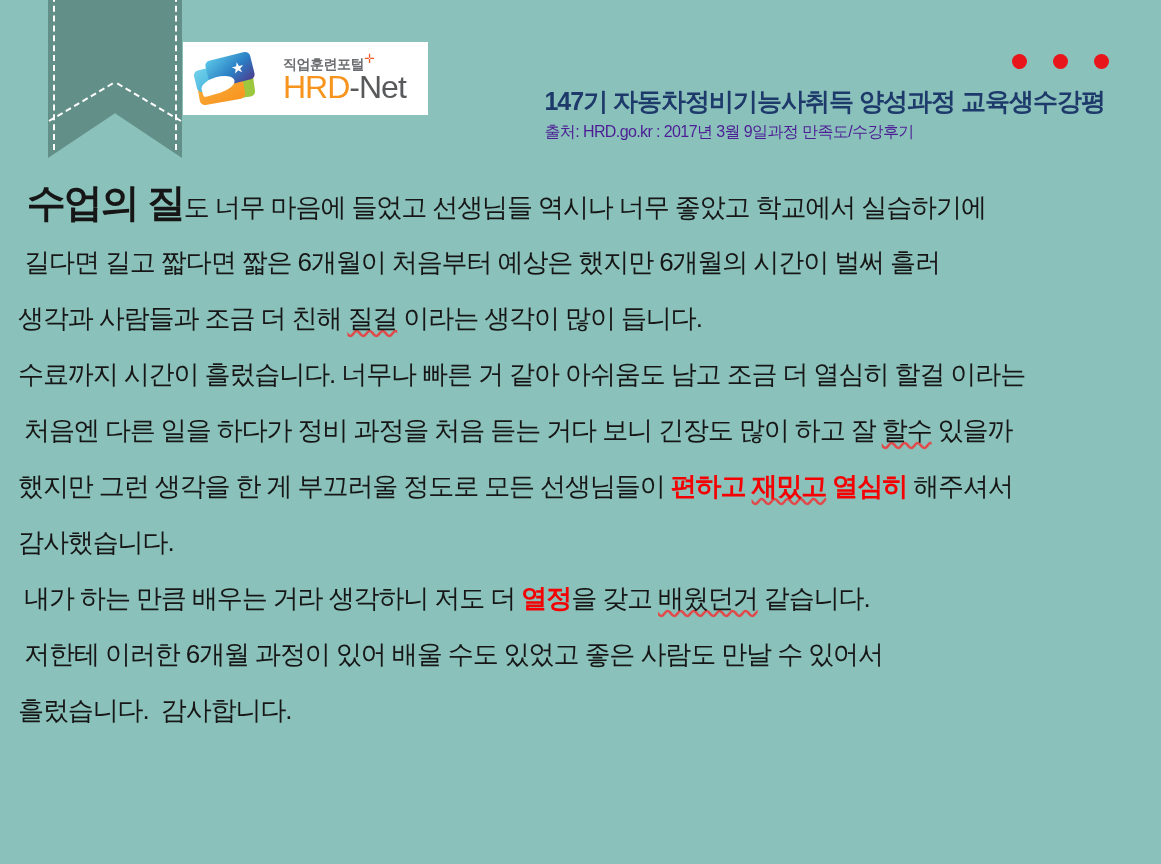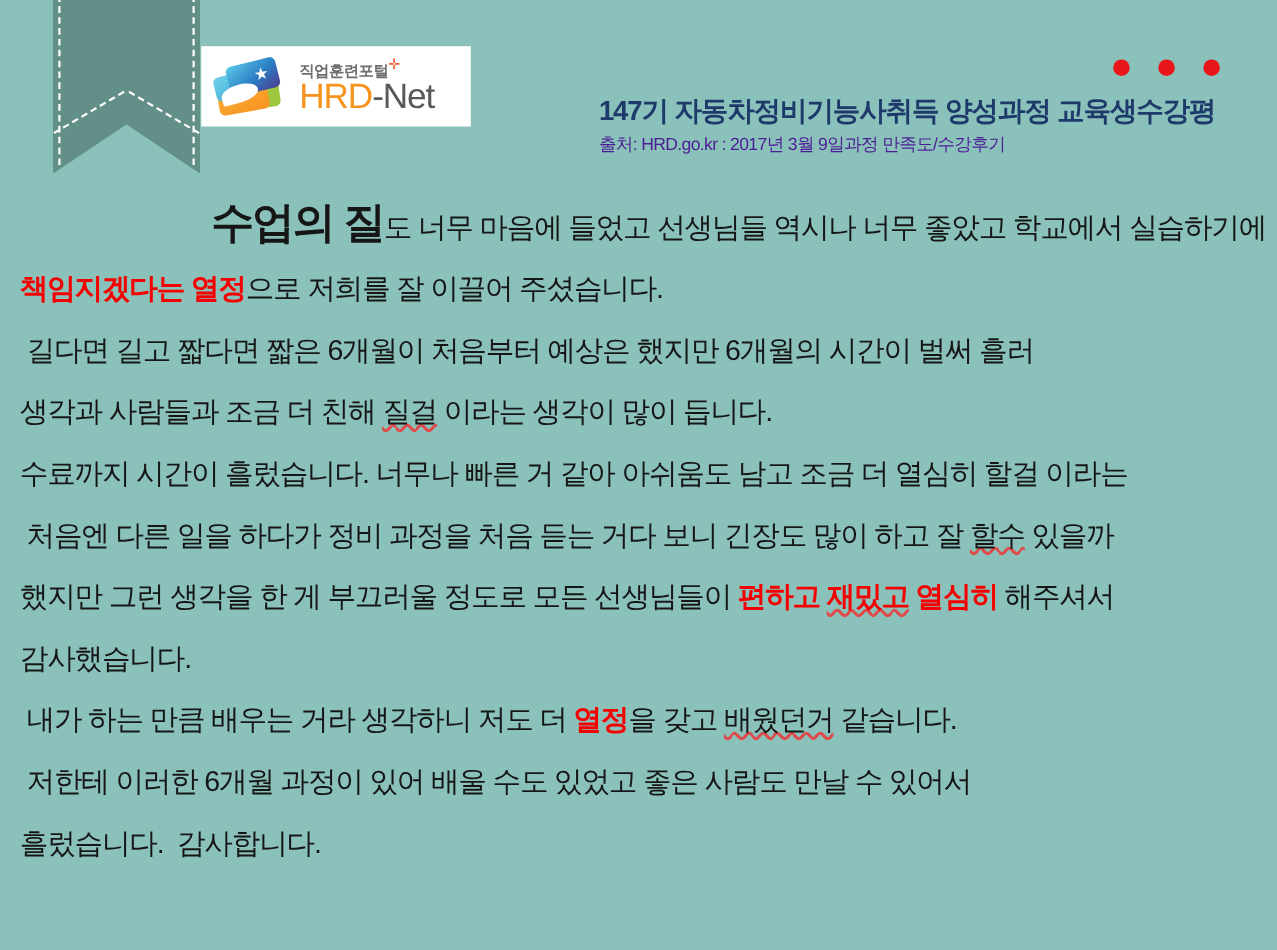--- a/index.html
+++ b/index.html
@@ -117,21 +117,21 @@
   }
   #hrd-logo .logo-mark .swoosh {
     position: absolute;
     left: 8px; top: 24px;
     width: 34px; height: 16px;
     background: #ffffff;
     border-radius: 50% 50% 50% 10%;
     transform: rotate(-16deg);
   }
   #hrd-logo .logo-text {
-    margin-left: 13px;
+    margin-left: 24px;
     display: flex;
     flex-direction: column;
     justify-content: center;
   }
   #hrd-logo .logo-sub {
     font-size: 14px;
     font-weight: bold;
     color: #6d6e71;
     letter-spacing: -0.5px;
     line-height: 1.05;
@@ -203,21 +203,20 @@
     color: #161616;
     letter-spacing: -1.1px;
     line-height: 56px;
     height: 56px;
     white-space: pre;
     overflow: visible;
   }
   .review-line.first-line {
     height: 62px;
     line-height: 62px;
-    text-align: right;
   }
   .seg-lead {
     font-size: 39px;
     font-weight: bold;
     letter-spacing: -2px;
   }
   .seg-red {
     color: #f50000;
     font-weight: bold;
   }
@@ -258,21 +257,20 @@
   <span class="dot"></span>
 </div>
 
 <div id="header-text">
   <div id="header-title">147기 자동차정비기능사취득 양성과정 교육생수강평</div>
   <div id="header-subtitle">출처: HRD.go.kr : 2017년 3월 9일과정 만족도/수강후기</div>
 </div>
 
 <div id="review-body">
     <div class="review-line first-line"><span class="seg-lead"> 수업의 질</span><span>도 너무 마음에 들었고 선생님들 역시나 너무 좋았고 학교에서 실습하기에</span></div>
-    <div class="review-line"><span class="seg-red">책임지겠다는 열정</span><span>으로 저희를 잘 이끌어 주셨습니다.</span></div>
     <div class="review-line"><span> 길다면 길고 짧다면 짧은 6개월이 처음부터 예상은 했지만 6개월의 시간이 벌써 흘러</span></div>
     <div class="review-line"><span>생각과 사람들과 조금 더 친해 </span><span class="seg-squiggle">질걸</span><span> 이라는 생각이 많이 듭니다.</span></div>
     <div class="review-line"><span>수료까지 시간이 흘렀습니다. 너무나 빠른 거 같아 아쉬움도 남고 조금 더 열심히 할걸 이라는</span></div>
     <div class="review-line"><span> 처음엔 다른 일을 하다가 정비 과정을 처음 듣는 거다 보니 긴장도 많이 하고 잘 </span><span class="seg-squiggle">할수</span><span> 있을까</span></div>
     <div class="review-line"><span>했지만 그런 생각을 한 게 부끄러울 정도로 모든 선생님들이 </span><span class="seg-red">편하고 </span><span class="seg-red seg-squiggle">재밌고</span><span class="seg-red"> 열심히</span><span> 해주셔서</span></div>
     <div class="review-line"><span>감사했습니다.</span></div>
     <div class="review-line"><span> 내가 하는 만큼 배우는 거라 생각하니 저도 더 </span><span class="seg-red">열정</span><span>을 갖고 </span><span class="seg-squiggle">배웠던거</span><span> 같습니다.</span></div>
     <div class="review-line"><span> 저한테 이러한 6개월 과정이 있어 배울 수도 있었고 좋은 사람도 만날 수 있어서</span></div>
     <div class="review-line"><span>흘렀습니다.  감사합니다.</span></div>
   </div>

